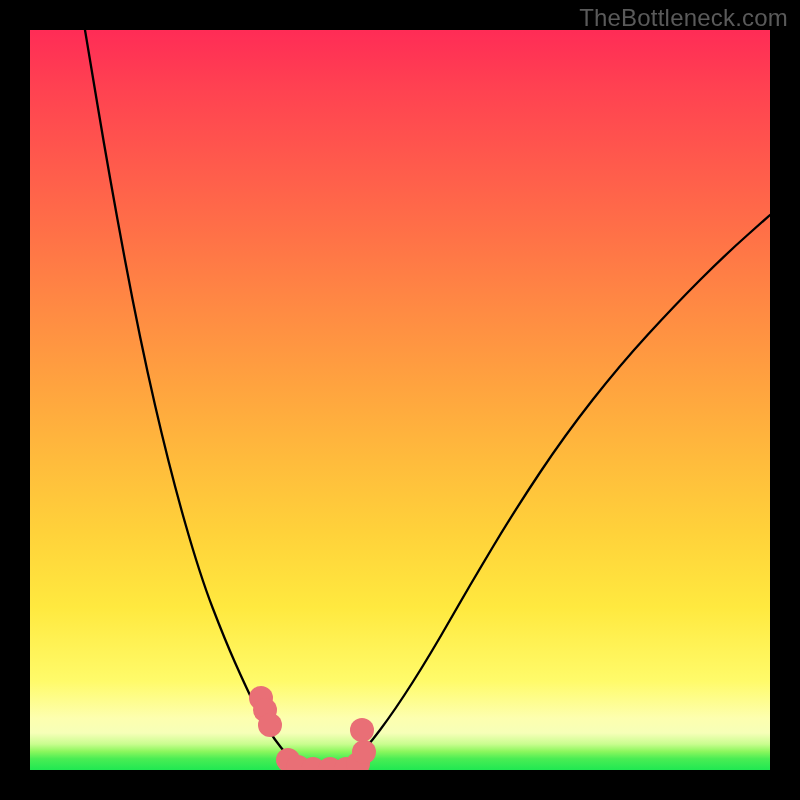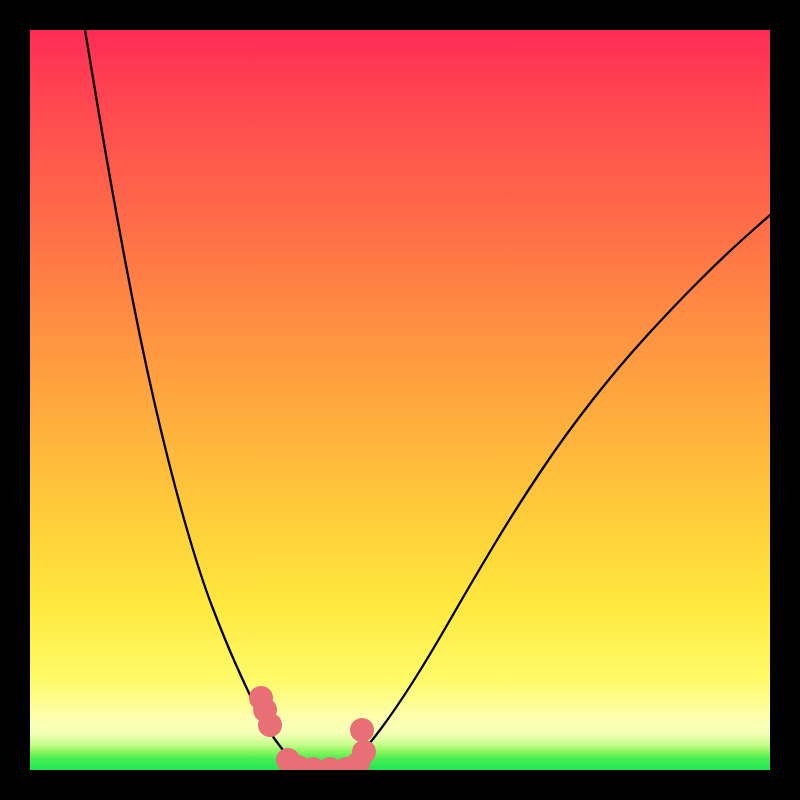--- a/index.html
+++ b/index.html
@@ -54,20 +54,21 @@
   svg.curves {
     position: absolute;
     left: 0; top: 0;
     width: 100%; height: 100%;
   }
 </style>
 </head>
 <body>
 
 <div class="frame">
+  <div class="watermark">TheBottleneck.com</div>
   <div class="plot-area">
     <div class="gradient-bg"></div>
     <svg class="curves" viewBox="0 0 740 740" preserveAspectRatio="none">
       <path id="left-curve" fill="none" stroke="#000" stroke-width="2.3" stroke-linecap="round" d="M 55 0 Q 55 0 67.5 75 Q 80 150 95 230 Q 110 310 125 375 Q 140 440 155 492.5 Q 170 545 182.5 577.5 Q 195 610 205 632.5 Q 215 655 223.5 672.5 Q 232 690 238.5 700 Q 245 710 251 717.5 Q 257 725 261 729 Q 265 733 268.5 735.5 Q 272 738 276 739 Q 280 740 285 740 Q 290 740 295 740 L 300 740"></path>
       <path id="right-curve" fill="none" stroke="#000" stroke-width="2.3" stroke-linecap="round" d="M 300 740 Q 300 740 307.5 739 Q 315 738 325 729 Q 335 720 350 700 Q 365 680 382.5 652.5 Q 400 625 420 590 Q 440 555 462.5 517.5 Q 485 480 510 442.5 Q 535 405 562.5 370 Q 590 335 617.5 305 Q 645 275 670 250 Q 695 225 717.5 205 L 740 185"></path>
       <g id="marker-group">
           <circle cx="231" cy="668" r="12" fill="#e96f76"></circle>
           <circle cx="235" cy="680" r="12" fill="#e96f76"></circle>
           <circle cx="240" cy="695" r="12" fill="#e96f76"></circle>
           <circle cx="258" cy="730" r="12" fill="#e96f76"></circle>

